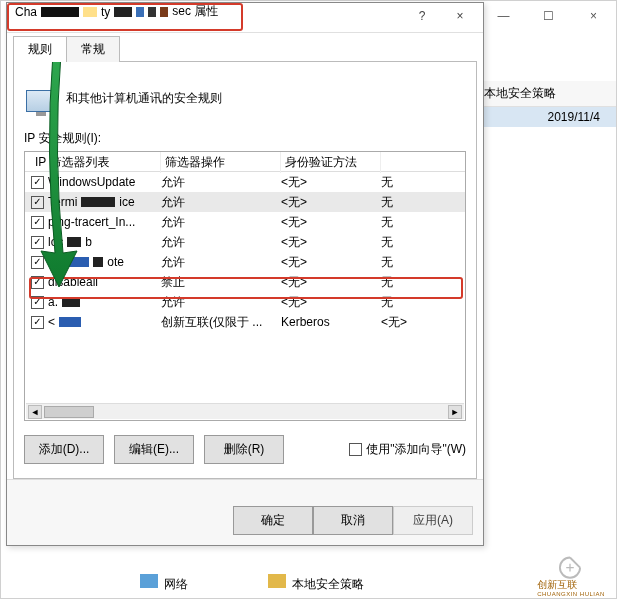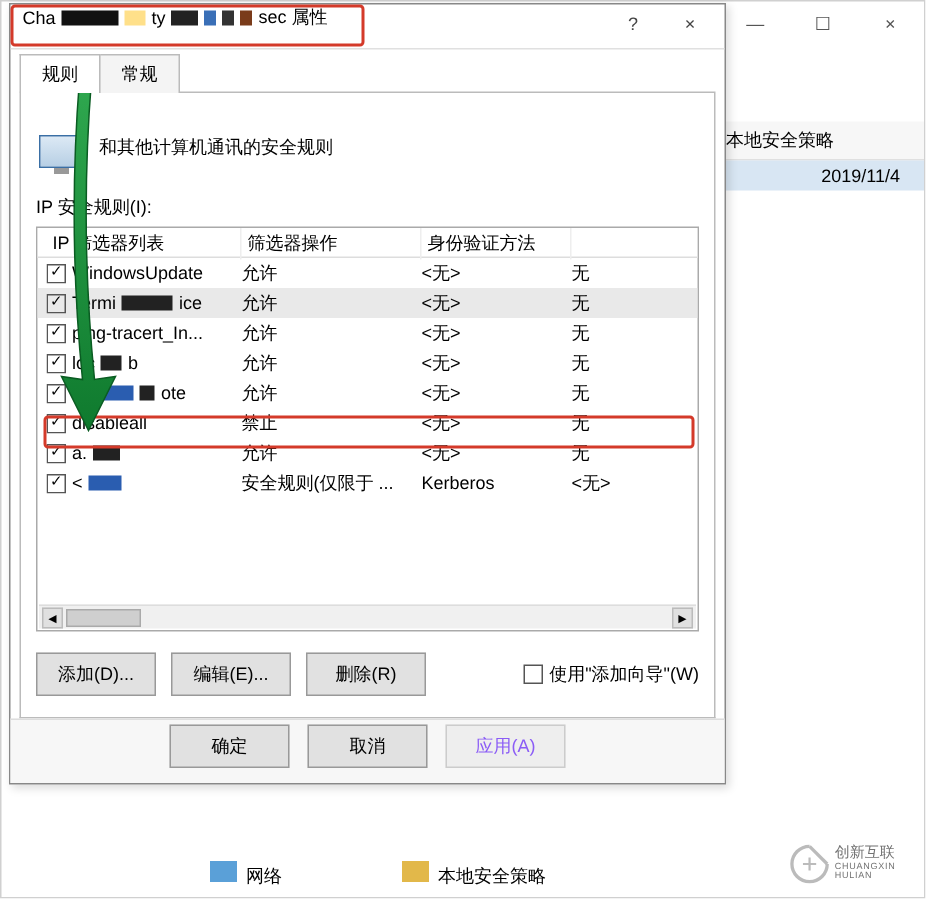--- a/index.html
+++ b/index.html
@@ -178,28 +178,28 @@
   .btn-row { display:flex; align-items:center; gap:10px; margin-top:14px; }
   .btn {
     min-width:80px;
     padding:5px 10px;
     background:#e1e1e1;
     border:1px solid #999;
     font-family:inherit;
     font-size:12px;
     cursor:pointer;
   }
-  .btn:disabled{ color:#8b5cf6; background:#eee; border-color:#ccc; }
+  .btn:disabled{ color:#404040; background:#eee; border-color:#ccc; }
   .chk-inline{ display:flex; align-items:center; gap:4px; margin-left:auto; }
 
   .dlg-buttons {
     display:flex;
-    justify-content:center;
-    gap:12px;
-    padding:3px 10px 10px;
+    justify-content:flex-end;
+    gap:0;
+    padding:26px 10px 10px;
     border-top:1px solid #ddd;
     background:#f7f7f7;
   }
 
   
   .arrow-svg {
     position:absolute;
     top:50px; left:26px;
     width:60px; height:235px;
     pointer-events:none;
@@ -212,21 +212,22 @@
     height:28px;
     display:flex; align-items:center; gap:80px;
     font-size:12px;
   }
   .footer .ficon { width:18px; height:14px; background:#5aa0d8; display:inline-block; margin-right:6px; }
   .logo {
     position:absolute;
     right:2px; bottom:2px;
     width:90px; height:42px;
     display:flex; align-items:center; justify-content:center;
-    color:#737373;
+    color:#a16207;
+    flex-direction:column;
   }
   .logo svg { width:34px; height:34px; }
   .logo-text { font-size:10px; line-height:1.05; margin-left:2px; }
 </style>
 </head>
 <body>
 
 <div class="bg-window">
   <div class="bg-titlebar">
     <div class="winbtn">—</div>
@@ -352,21 +353,21 @@
         <div>允许</div>
         <div>&lt;无&gt;</div>
         <div>无</div>
       </div>
       <div class="lb-row">
         <div class="chk-cell">
             <span class="checkbox checked"></span>
             <span>&lt;</span>
             <span class="obscure ob-blue" style="width:22px"></span>
           </div>
-        <div>安全规则(仅限于 ...</div>
+        <div>创新互联(仅限于 ...</div>
         <div>Kerberos</div>
         <div>&lt;无&gt;</div>
       </div>
 
       <div class="lb-scroll">
         <div class="sc-btn">◄</div>
         <div class="sc-thumb"></div>
         <div class="sc-btn">►</div>
       </div>
     </div>

